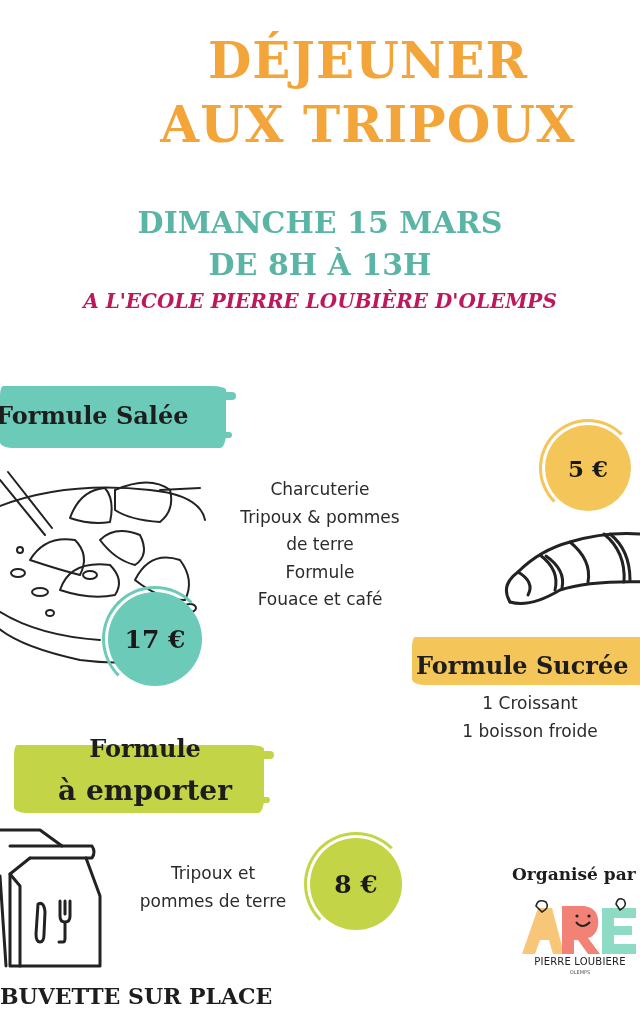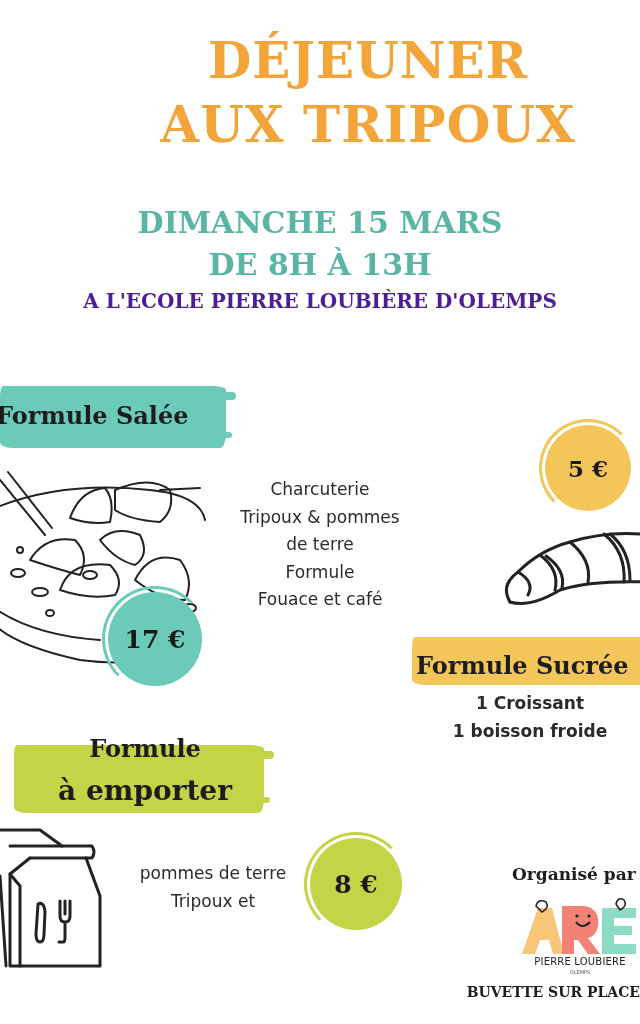--- a/index.html
+++ b/index.html
@@ -14,21 +14,21 @@
       font-family: "DejaVu Serif", serif; font-weight: bold;
       line-height: 1;
       margin-left: 48px;
     }
     .sub {
       left: 0; width: 640px; text-align: center;
       font-family: "DejaVu Serif", serif; font-weight: bold;
       line-height: 1;
     }
     .teal-text { color: #5ab5a5; font-size: 30px; }
-    .olive-text { color: #4c1d95; font-size: 20px; }
+    .olive-text { color: #be185d; font-size: 20px; font-style: italic; }
 
     .brush {
       position: absolute;
       border-radius: 3px 14px 6px 12px / 10px 4px 14px 6px;
     }
     .brush::before, .brush::after {
       content: ""; position: absolute; background: inherit; border-radius: 6px;
     }
     .brush::before { right: -10px; top: 6px; width: 20px; height: 8px; }
     .brush::after { right: -6px; bottom: 10px; width: 14px; height: 6px; }
@@ -120,21 +120,21 @@
 </svg>
 
 <div class="price" style="left:545px; top:425px; width:86px; height:86px; background:#f4c65a; font-size:23px;">
   <span class="ring" style="border-left-color:#f4c65a; border-top-color:#f4c65a;"></span>
   <span>5 €</span>
 </div>
 
 <div class="brush" style="left:412px; top:637px; width:240px; height:48px; background:#f4c65a;"></div>
 <div class="label" style="left:416px; top:654px; font-size:24px;">Formule Sucrée</div>
 
-<div class="menu-text" style="left:440px; top:690px; width:180px;font-weight:bold;">
+<div class="menu-text" style="left:440px; top:690px; width:180px;">
   <div>1 Croissant</div>
   <div>1 boisson froide</div>
 </div>
 
 <div class="brush" style="left:14px; top:745px; width:250px; height:68px; background:#c3d546;"></div>
 <div class="label" style="left:0; top:737px; width:290px; text-align:center; font-size:24px;">Formule</div>
 <div class="label" style="left:0; top:777px; width:290px; text-align:center; font-size:28px;">à emporter</div>
 
 <svg style="left:0; top:826px;" width="105" height="145" viewBox="0 0 105 145">
   <g fill="none" stroke="#222" stroke-width="3" stroke-linejoin="round" stroke-linecap="round">
@@ -142,22 +142,22 @@
     <path d="M10 20 L92 20 Q96 26 92 32 L30 32"></path>
     <path d="M30 32 L10 48 L10 140 L100 140 L100 70 L86 32"></path>
     <path d="M10 48 L20 60 L20 140"></path>
     <path d="M0 50 L6 140"></path>
     <path d="M38 78 Q44 75 45 86 L44 108 Q44 116 40 116 Q36 116 36 108 Z"></path>
     <path d="M60 75 L60 90 Q60 96 65 96 Q70 96 70 90 L70 75 M65 75 L65 88 M65 96 L65 112 Q65 116 63 116 L59 116"></path>
   </g>
 </svg>
 
 <div class="menu-text" style="left:118px; top:860px; width:190px;">
+  <div>Tripoux et</div>
   <div>pommes de terre</div>
-  <div>Tripoux et</div>
 </div>
 
 <div class="price" style="left:310px; top:838px; width:92px; height:92px; background:#c3d546; font-size:25px;">
   <span class="ring" style="border-left-color:#c3d546; border-top-color:#c3d546;"></span>
   <span>8 €</span>
 </div>
 
 <div class="label" style="left:512px; top:866px; font-size:17px;">Organisé par</div>
 
 <div class="abs" style="left:520px; top:898px; width:120px; height:60px;">
@@ -168,13 +168,13 @@
     <circle cx="57" cy="18" r="1.6" fill="#222"></circle>
     <circle cx="69" cy="18" r="1.6" fill="#222"></circle>
     <path d="M82 56 L82 10 L116 10 L116 20 L94 20 L94 28 L112 28 L112 37 L94 37 L94 46 L116 46 L116 56Z" fill="#8ddbc4"></path>
     <path d="M16 8 Q18 0 26 4 Q30 10 22 14 Z" fill="none" stroke="#222" stroke-width="1.5"></path>
     <path d="M96 6 Q98 -2 104 2 Q108 8 100 12 Z" fill="none" stroke="#222" stroke-width="1.5"></path>
   </svg>
 </div>
 <div class="abs" style="left:524px; top:956px; width:112px; text-align:center; font-size:10px; color:#222; letter-spacing:0.2px;">PIERRE LOUBIERE</div>
 <div class="abs" style="left:524px; top:969px; width:112px; text-align:center; font-size:5px; color:#555;">OLEMPS</div>
 
-<div class="label" style="left:0; top:985px; width:640px; text-align:right; font-size:14px;">BUVETTE SUR PLACE</div>
+<div class="label" style="left:0; top:985px; width:640px; text-align:left; font-size:22px;">BUVETTE SUR PLACE</div>
 
 </body></html>

